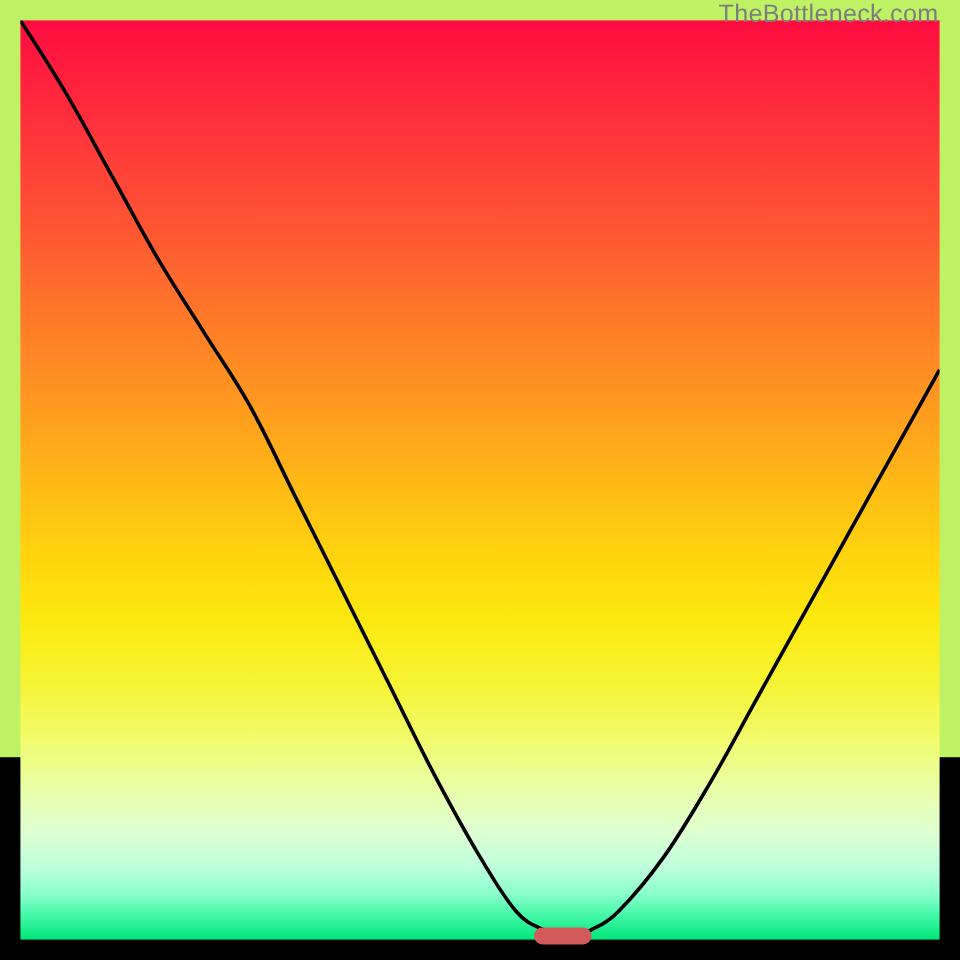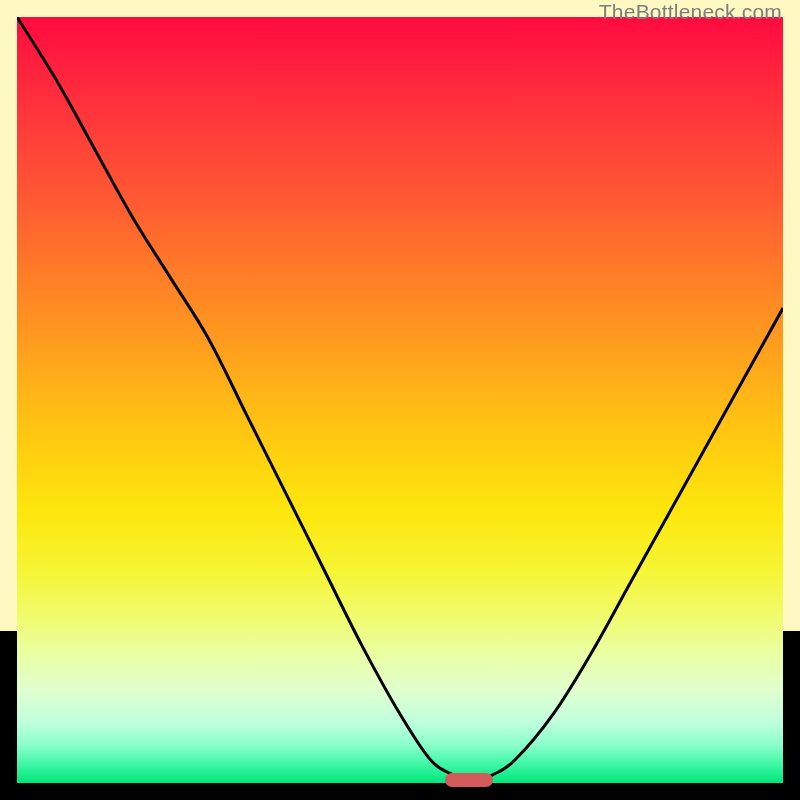--- a/index.html
+++ b/index.html
@@ -10,21 +10,21 @@
     background: #000;
     overflow: hidden;
     font-family: Arial, Helvetica, sans-serif;
   }
   .frame {
     position: absolute;
     left: 0;
     top: 0;
     width: 800px;
     height: 631px;
-    background: #fef9c3;
+    background: #bef264;
   }
   .plot {
     position: absolute;
     left: 17px;
     top: 17px;
     width: 766px;
     height: 766px;
     
     background: linear-gradient(to bottom,
       #ff0b3f 0%,

